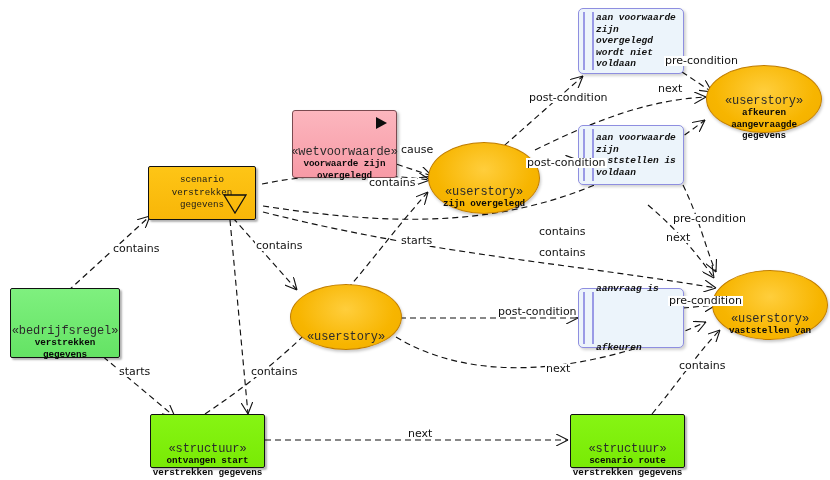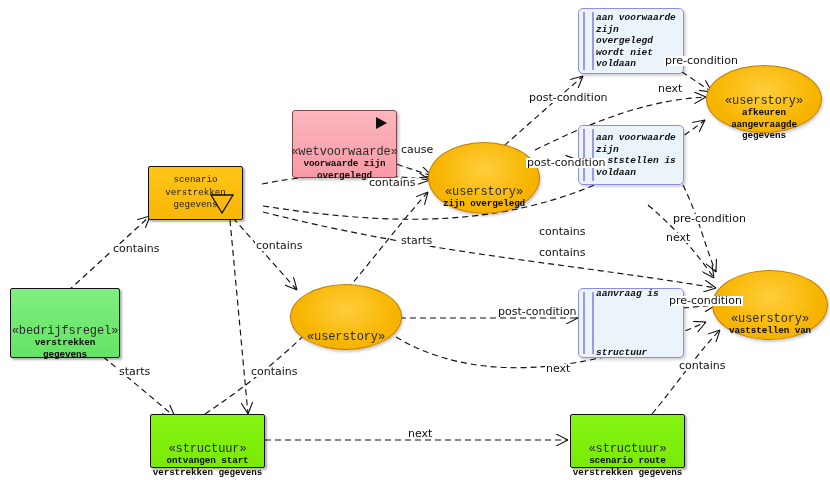--- a/index.html
+++ b/index.html
@@ -197,21 +197,21 @@
 
       <path d="M652,414 C680,380 700,350 720,330"></path>
     </g>
   </svg>
 
   <div class="node rect green-rule" style="left:10px; top:288px; width:110px; height:70px;">
     <div class="stereo">«bedrijfsregel»</div>
     <div class="title">verstrekken gegevens</div>
   </div>
 
-  <div class="node rect orange-scn" style="left:148px; top:166px; width:95px; height:54px;">
+  <div class="node rect orange-scn" style="left:148px; top:166px; width:108px; height:54px;">
     <div class="plain">scenario</div>
     <div class="plain">verstrekken</div>
     <div class="plain">gegevens</div>
     <span class="tri-icon">
       <svg width="24" height="20" viewBox="0 0 24 20">
         <polygon points="1,1 23,1 12,19" fill="none" stroke="#111" stroke-width="1.3"></polygon>
       </svg>
     </span>
   </div>
 
@@ -248,23 +248,23 @@
     <div class="note-text">wordt niet</div>
     <div class="note-text">voldaan</div>
   </div>
 
   <div class="node note" style="left:578px; top:125px; width:106px; height:60px;">
     <div class="note-text">aan voorwaarde</div>
     <div class="note-text">zijn vaststellen is</div>
     <div class="note-text">voldaan</div>
   </div>
 
-  <div class="node note" style="left:578px; top:288px; width:106px; height:70px;gap:48px;">
+  <div class="node note" style="left:578px; top:288px; width:106px; height:60px;gap:48px;">
     <div class="note-text">aanvraag is</div>
-    <div class="note-text">structuur</div>
+    <div class="note-text">afkeuren</div>
   </div>
 
   <div class="node rect green-struct" style="left:150px; top:414px; width:115px; height:54px;">
     <div class="stereo">«structuur»</div>
     <div class="title">ontvangen start</div>
     <div class="title">verstrekken gegevens</div>
   </div>
 
   <div class="node rect green-struct" style="left:570px; top:414px; width:115px; height:54px;">
     <div class="stereo">«structuur»</div>

